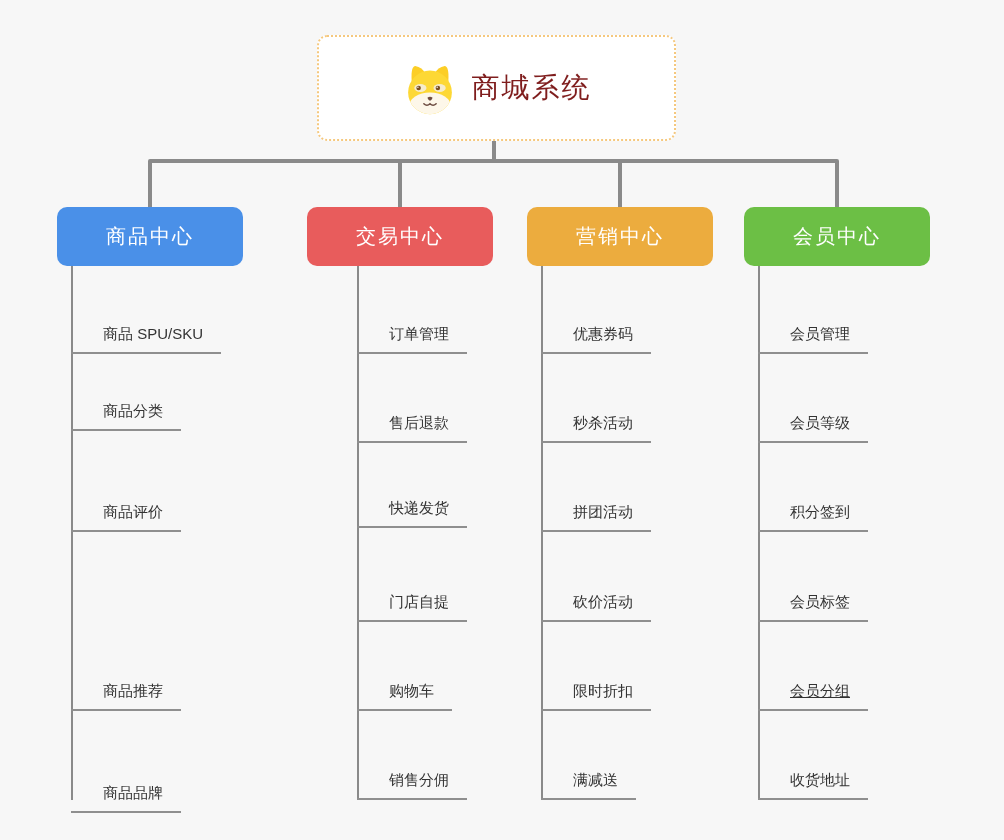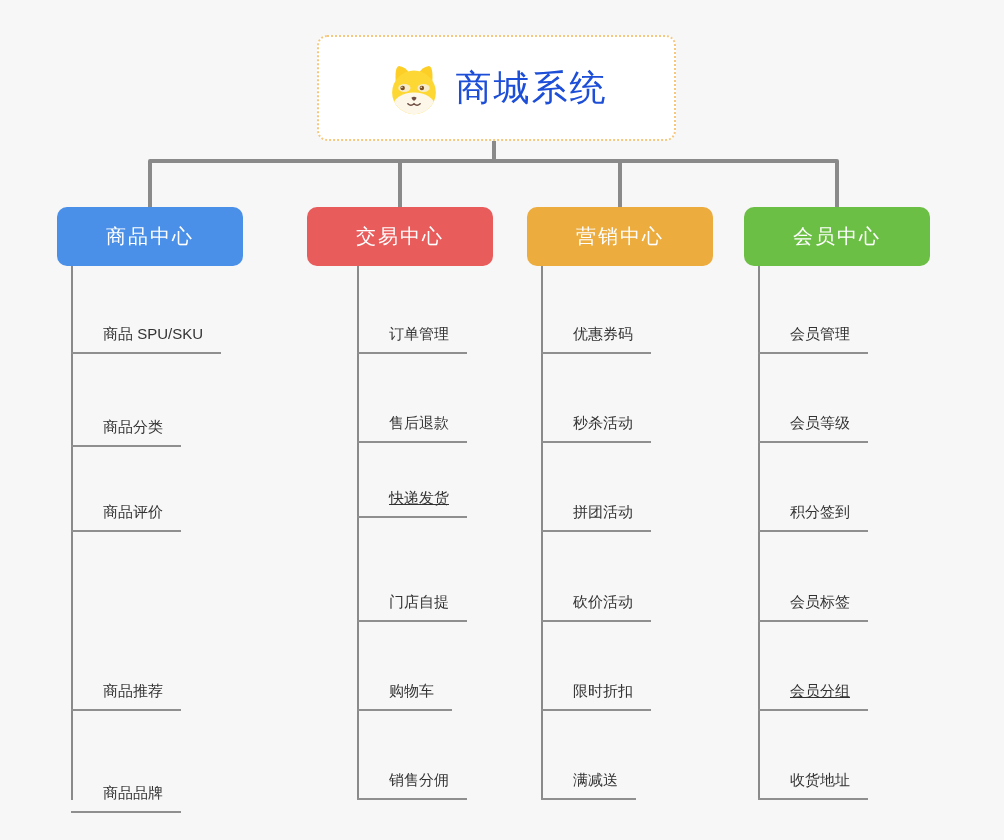--- a/index.html
+++ b/index.html
@@ -27,23 +27,23 @@
     background:#ffffff;
     border:2px dotted #f5c87e;
     border-radius:10px;
     display:flex;
     align-items:center;
     justify-content:center;
     gap:14px;
     cursor:pointer;
   }
   .root-title{
-    font-size:36px;
+    font-size:28px;
     letter-spacing:2px;
-    color:#1d4ed8;
+    color:#7f1d1d;
     font-weight:500;
   }
   .dog-icon{width:56px;height:56px;flex:0 0 auto;}
   .branch-header{
     position:absolute;
     top:207px;
     width:186px;height:59px;
     box-sizing:border-box;
     border-radius:10px;
     display:flex;
@@ -121,33 +121,33 @@
     <span class="root-title">商城系统</span>
   </div>
 
   <div id="branches">
       <div class="branch-header" style="left: 57px; background: rgb(74, 144, 232);">
         <span>商品中心</span>
       </div>
       <div class="branch-column" style="left: 71px;">
         <div class="col-line"></div>
         <div class="branch-item" style="top: 50px;">商品 SPU/SKU</div>
-        <div class="branch-item" style="top: 143px;">商品分类</div>
+        <div class="branch-item" style="top: 127px;">商品分类</div>
         <div class="branch-item" style="top: 228px;">商品评价</div>
         <div class="branch-item" style="top: 407px;">商品推荐</div>
         <div class="branch-item" style="top: 496px; margin-top: 13px;">商品品牌</div>
       </div>
       <div class="branch-header" style="left: 307px; background: rgb(232, 92, 92);">
         <span>交易中心</span>
       </div>
       <div class="branch-column" style="left: 321px; margin-left: 36px;">
         <div class="col-line"></div>
         <div class="branch-item" style="top: 50px;">订单管理</div>
         <div class="branch-item" style="top: 139px;">售后退款</div>
-        <div class="branch-item" style="top: 214px; text-decoration: underline;">快递发货</div>
+        <div class="branch-item" style="top: 224px;">快递发货</div>
         <div class="branch-item" style="top: 318px;">门店自提</div>
         <div class="branch-item" style="top: 407px;">购物车</div>
         <div class="branch-item" style="top: 496px;">销售分佣</div>
       </div>
       <div class="branch-header" style="left: 527px; background: rgb(236, 172, 62);">
         <span>营销中心</span>
       </div>
       <div class="branch-column" style="left: 541px;">
         <div class="col-line"></div>
         <div class="branch-item" style="top: 50px;">优惠券码</div>

